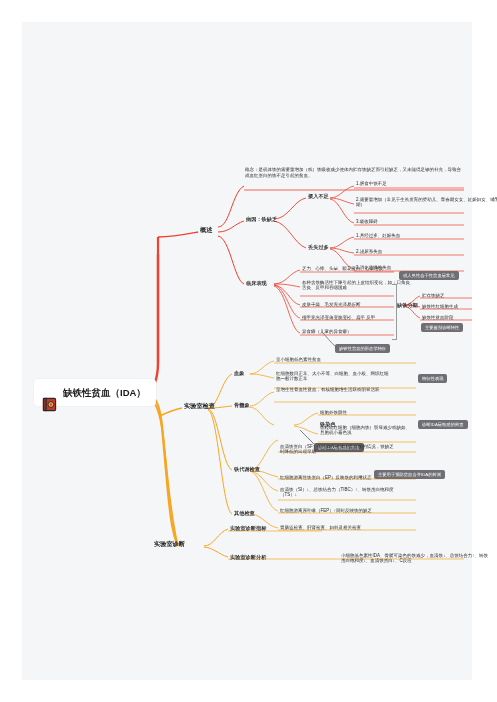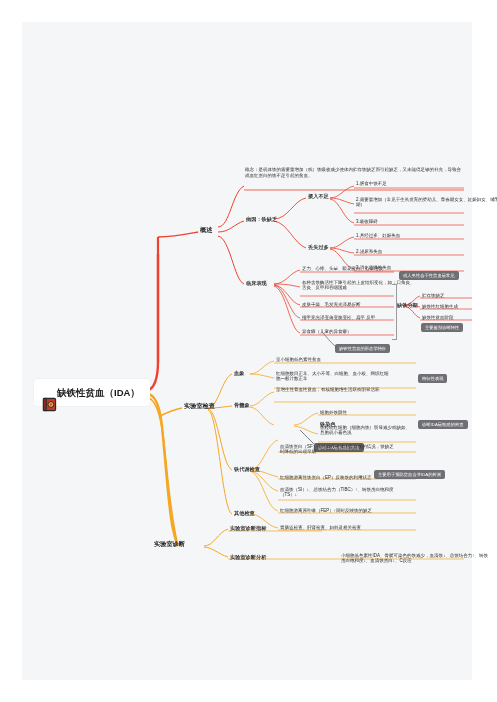--- a/index.html
+++ b/index.html
@@ -46,20 +46,21 @@
     white-space: pre-line;
   }
 
   
   .root {
     background: #ffffff;
     border-radius: 4px;
     padding: 6px 10px 6px 8px;
     display: flex;
     align-items: center;
+    gap: 6px;
     font-size: 9.5px;
     font-weight: bold;
     color: #1a1a1a;
     box-shadow: 0 0 0 0.5px rgba(0,0,0,0.04);
   }
   .root .bookicon {
     width: 15px;
     height: 15px;
     flex: 0 0 15px;
     position: relative;

